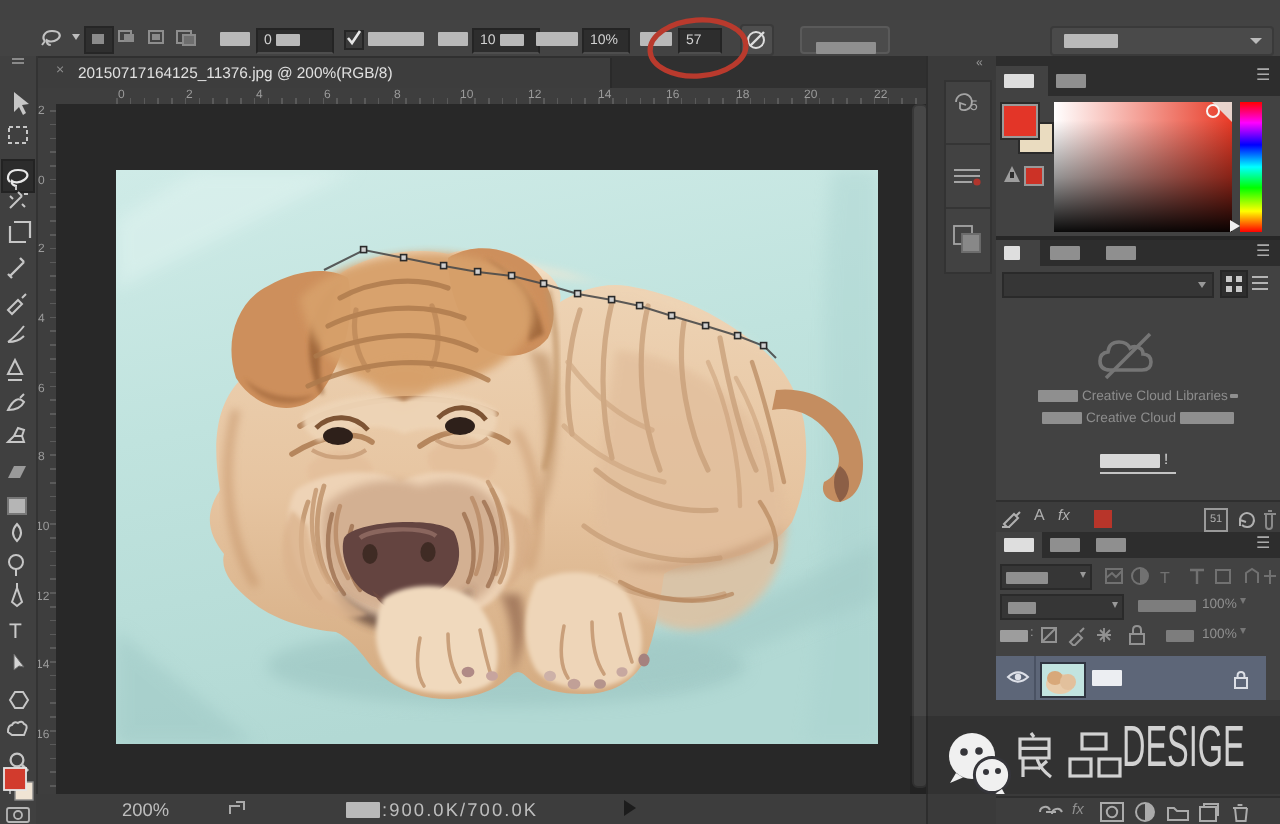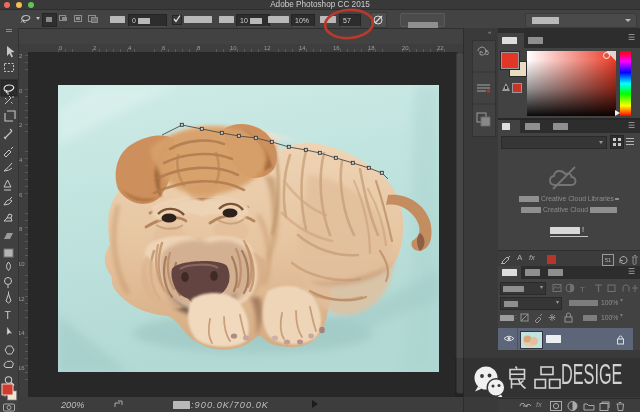--- a/index.html
+++ b/index.html
@@ -5,26 +5,20 @@
 #app{position:relative;width:640px;height:412px;overflow:hidden;font-family:"Liberation Sans",sans-serif;background:#424242;}
 .abs{position:absolute;}
 .cj{display:inline-block;height:6px;background:#b9b9b9;border-radius:.5px;vertical-align:middle;}
 .cjd{display:inline-block;height:6px;background:#8f8f8f;border-radius:.5px;vertical-align:middle;}
 .field{position:absolute;background:#2d2d2d;border:1px solid #242424;border-bottom-color:#4e4e4e;color:#d2d2d2;font-size:7px;line-height:11px;text-align:left;padding-left:3px;}
 .num{position:absolute;font-size:6px;color:#9b9b9b;}
 </style></head>
 <body>
 <div id="app">
 
-<div class="abs" style="left:0;top:0;width:640px;height:9px;background:#393939;border-bottom:1px solid #2e2e2e;">
-  <div class="abs" style="left:4px;top:1.5px;width:6px;height:6px;border-radius:50%;background:#ee6a5e;"></div>
-  <div class="abs" style="left:16px;top:1.5px;width:6px;height:6px;border-radius:50%;background:#f5bd4f;"></div>
-  <div class="abs" style="left:28px;top:1.5px;width:6px;height:6px;border-radius:50%;background:#5fc454;"></div>
-  <div class="abs" style="left:0;top:0px;width:640px;text-align:center;font-size:8.2px;color:#cfcfcf;">Adobe Photoshop CC 2015</div>
-</div>
 
 <div class="abs" id="opts" style="left:0;top:10px;width:640px;height:18px;background:#434343;border-bottom:1px solid #303030;">
 
   <svg class="abs" style="left:19px;top:3px;" width="14" height="12" viewBox="0 0 14 12">
     <path d="M3.5 7.5 C1.8 5.8,3 2.5,7 2.5 C11 2.5,12 5,9.5 6.8 C7.8 8,5.2 8,4.4 7.2 C3.9 8.5,5.2 9.5,6.4 9.5" fill="none" stroke="#c2c2c2" stroke-width="1.1"></path>
     <path d="M3.5,7.5 l-1.5,2" stroke="#c2c2c2" stroke-width="1"></path>
   </svg>
   <div class="abs" style="left:36px;top:7px;width:0;height:0;border-left:2.5px solid transparent;border-right:2.5px solid transparent;border-top:3px solid #bdbdbd;"></div>
 
   <div class="abs" style="left:42px;top:2.5px;width:13px;height:12px;background:#2f2f2f;border:1px solid #262626;">
@@ -72,20 +66,26 @@
   <div class="abs" style="left:400px;top:3px;width:43px;height:12px;background:#4b4b4b;border:1px solid #5a5a5a;border-radius:2px;text-align:center;">
     <span class="cjd" style="width:30px;height:6px;margin-top:2.5px;"></span>
   </div>
 
   <div class="abs" style="left:525px;top:2.5px;width:110px;height:13px;background:#4a4a4a;border:1px solid #3a3a3a;border-radius:2px;">
     <span class="cj abs" style="left:6px;top:3px;width:27px;height:7px;"></span>
     <div class="abs" style="right:5px;top:5px;width:0;height:0;border-left:3px solid transparent;border-right:3px solid transparent;border-top:3.5px solid #bbb;"></div>
   </div>
 </div>
 
+<div class="abs" style="left:0;top:29px;width:640px;height:15px;background:#303030;">
+  <div class="abs" style="left:18px;top:0;width:287px;height:15px;background:#3d3d3d;border-right:1px solid #2a2a2a;">
+    <span style="position:absolute;left:10px;top:3px;font-size:7px;color:#8f8f8f;">×</span>
+    <span style="position:absolute;left:21px;top:3px;font-size:7.7px;color:#e0e0e0;">20150717164125_11376.jpg @ 200%(RGB/8)</span>
+  </div>
+</div>
 
 <div class="abs" id="hruler" style="left:18px;top:44px;width:445px;height:8px;background:#3e3e3e;border-bottom:1px solid #2c2c2c;
   background-image:repeating-linear-gradient(to right,#5a5a5a 0,#5a5a5a 0.8px,transparent 0.8px,transparent 6.889px);
   background-size:100% 3px;background-position:39.5px 5px;background-repeat:no-repeat;">
   <span class="num" style="left:41px;top:0.5px;">0</span>
       <span class="num" style="left:75px;top:0.5px;">2</span>
       <span class="num" style="left:110px;top:0.5px;">4</span>
       <span class="num" style="left:144px;top:0.5px;">6</span>
       <span class="num" style="left:179px;top:0.5px;">8</span>
       <span class="num" style="left:212px;top:0.5px;">10</span>
@@ -311,21 +311,21 @@
           <rect x="246.3" y="63.3" width="3" height="3"></rect>
           <rect x="260.3" y="66.3" width="3" height="3"></rect>
           <rect x="276.3" y="71.3" width="3" height="3"></rect>
           <rect x="293.3" y="76.3" width="3" height="3"></rect>
           <rect x="309.3" y="81.3" width="3" height="3"></rect>
           <rect x="322.3" y="86.3" width="3" height="3"></rect>
 </g>
 </svg>
 </div>
 
-<div class="abs" style="left:18px;top:397px;width:445px;height:15px;background:#3d3d3d;font-style:italic;">
+<div class="abs" style="left:18px;top:397px;width:445px;height:15px;background:#3d3d3d;">
   <span style="position:absolute;left:43px;top:2.5px;font-size:9.2px;color:#bdbdbd;">200%</span>
   <svg class="abs" style="left:96px;top:3px;" width="10" height="9">
         <path d="M1 7 L1 3 L6 3 M4 1 L8 1 L8 5" fill="none" stroke="#aaa" stroke-width="1"></path>
       </svg>
   <span class="cj abs" style="left:155px;top:3.5px;width:17px;height:8px;"></span>
   <span style="position:absolute;left:173px;top:2.5px;font-size:9.2px;letter-spacing:1.05px;color:#bdbdbd;">:900.0K/700.0K</span>
   <div class="abs" style="left:294px;top:3px;width:0;height:0;border-top:4px solid transparent;border-bottom:4px solid transparent;border-left:6px solid #1c1c1c;"></div>
 </div>
 
 <div class="abs" style="left:456px;top:52px;width:6px;height:340px;background:#474747;border:1px solid #383838;border-radius:3px;"></div>

